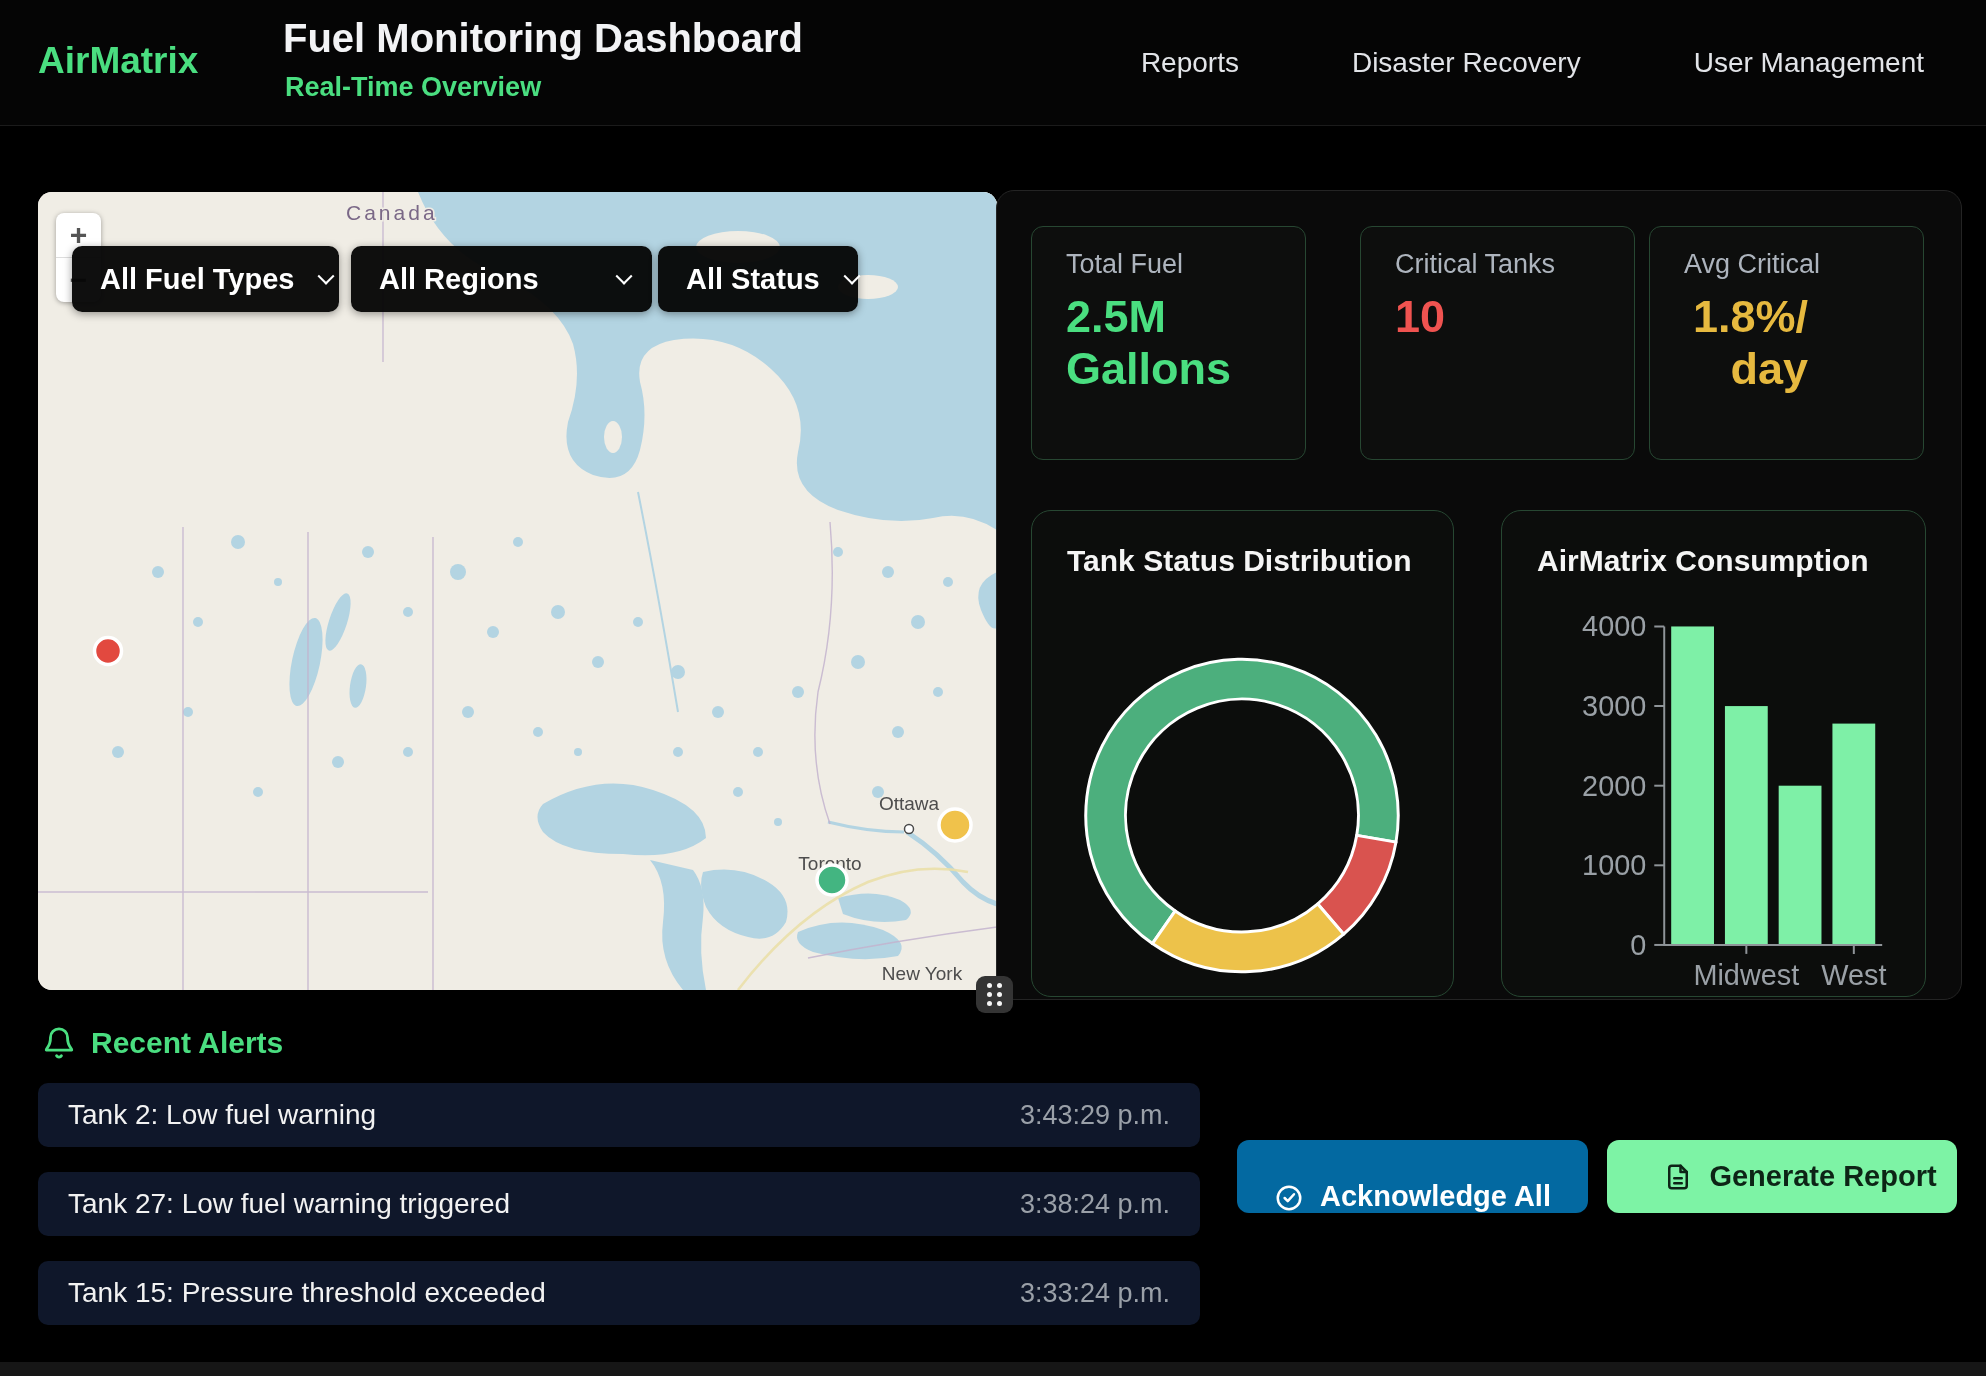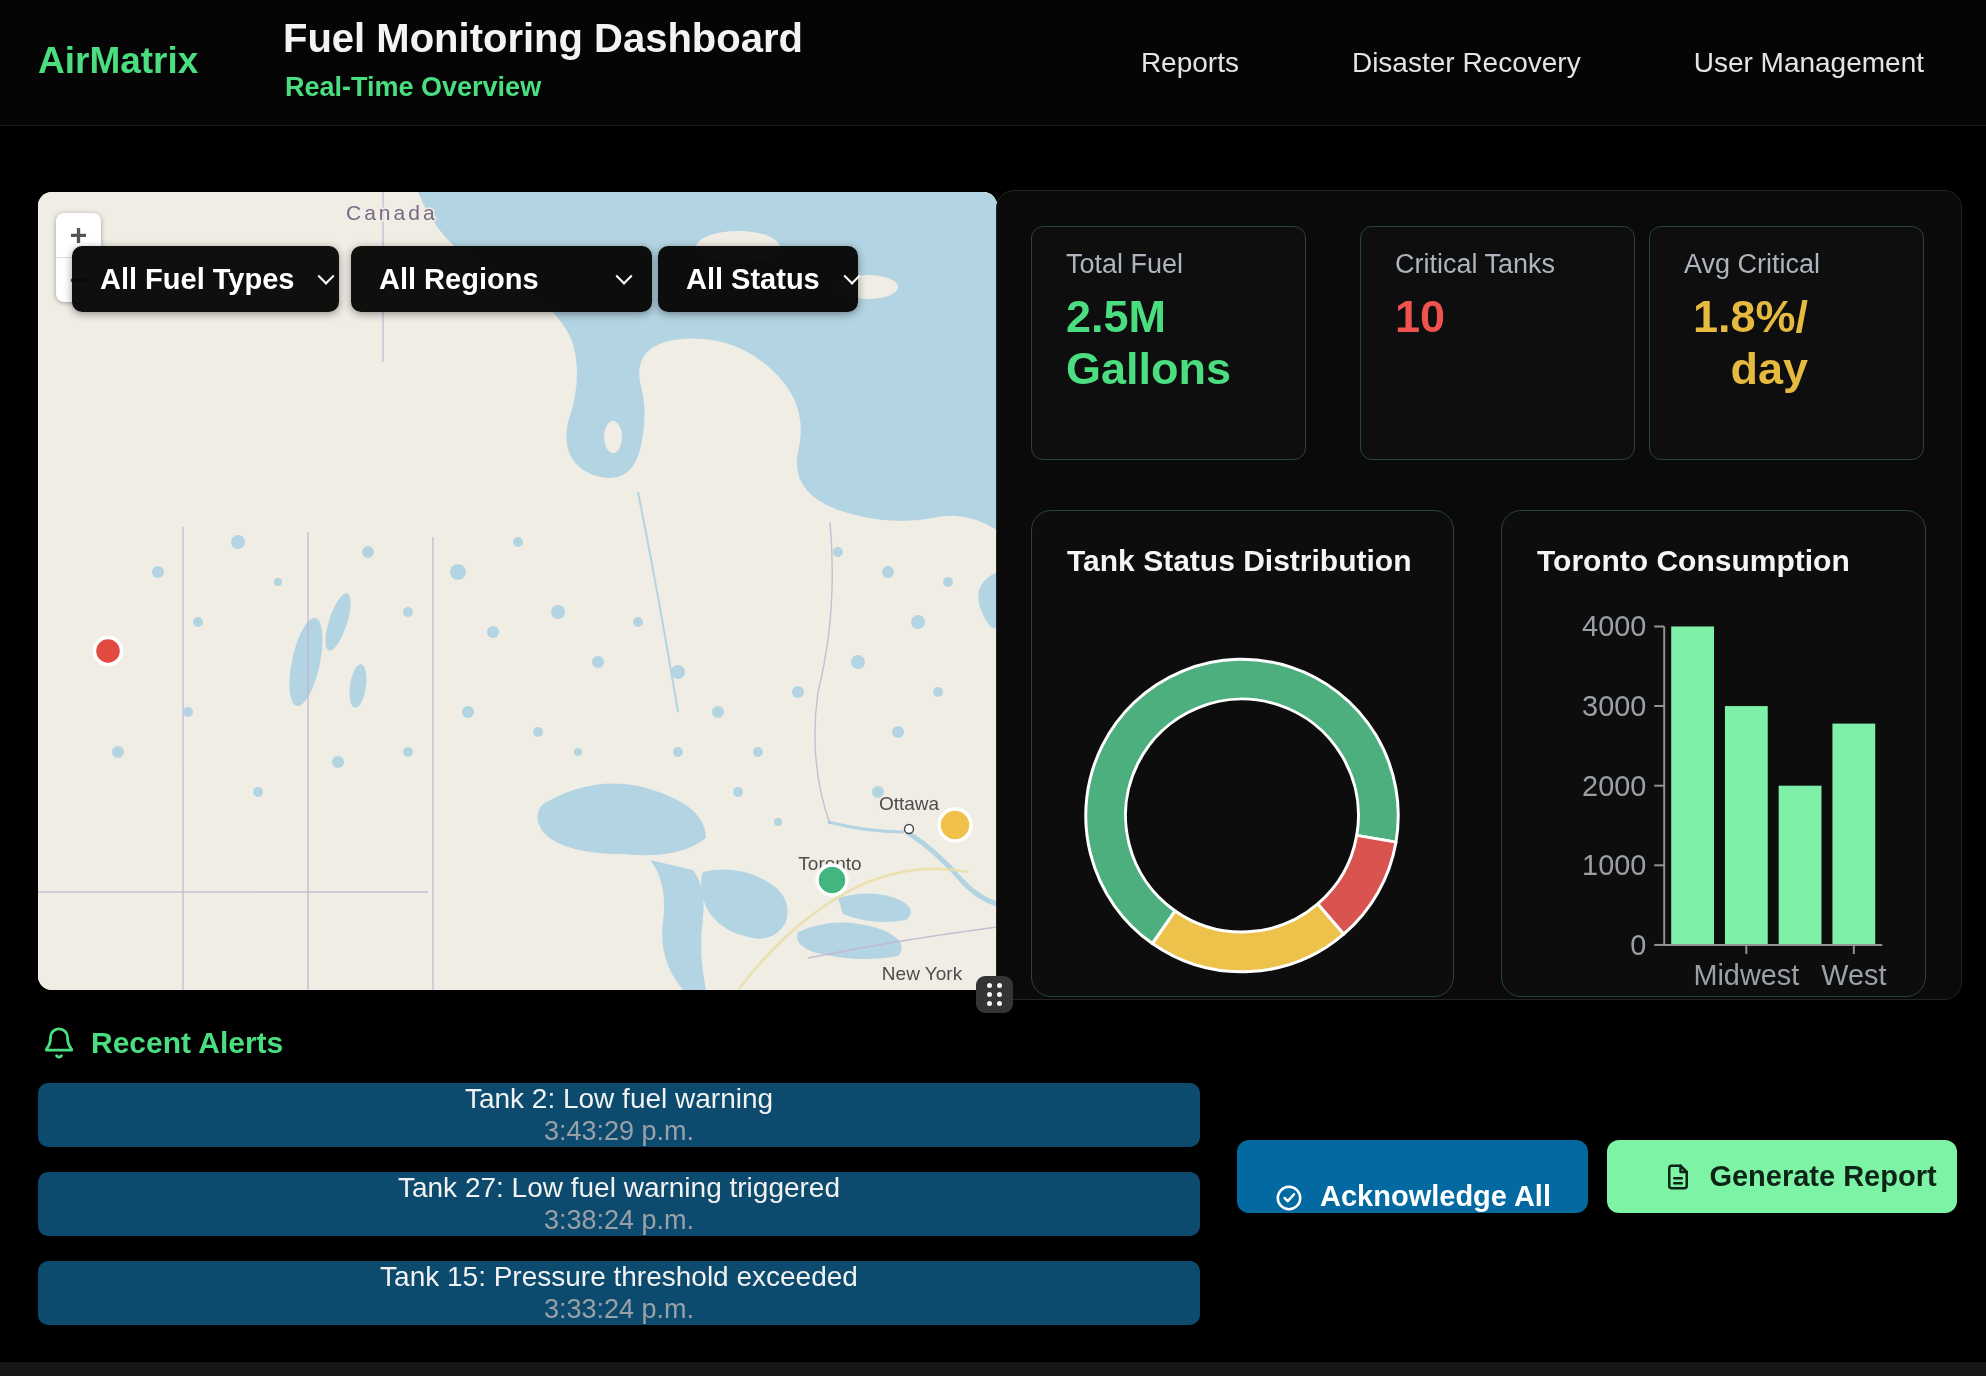--- a/index.html
+++ b/index.html
@@ -59,22 +59,22 @@
   .chart-card { position:absolute; top:319px; height:487px; background:#0c0d0c;
     border:1px solid #274732; border-radius:20px; overflow:hidden; }
   .cc1 { left:34px; width:423px; } .cc2 { left:504px; width:425px; }
   .chart-title { position:absolute; left:35px; top:33px; font-size:30px; font-weight:700; color:#f5f5f5; z-index:2; }
   .chart-svg { position:absolute; inset:0; }
   .tick-label { fill:#9aa0a6; font-size:29px; }
 
   
   .alerts-title { position:absolute; left:42px; top:1026px; display:flex; align-items:center; gap:15px; }
   .alerts-title span { font-size:30px; font-weight:700; color:#4ade80; }
-  .alert-row { position:absolute; left:38px; width:1162px; height:64px; background:#0c4a6e;
-    border-radius:10px; display:flex; align-items:center; justify-content:space-between; padding:0 30px;flex-direction:column; }
+  .alert-row { position:absolute; left:38px; width:1162px; height:64px; background:#0f172a;
+    border-radius:10px; display:flex; align-items:center; justify-content:space-between; padding:0 30px; }
   .r1 { top:1083px; } .r2 { top:1172px; } .r3 { top:1261px; }
   .alert-msg { font-size:28px; color:#f2f2f2; }
   .alert-time { font-size:27px; color:#9aa0a8; }
   .btn { position:absolute; top:1140px; height:73px; border-radius:12px; display:flex;
     align-items:center; justify-content:center; gap:16px; cursor:pointer; border:none; }
   .btn-ack { left:1237px; width:351px; background:#2b5236; }
   .btn-ack span { color:#fff; font-size:29px; font-weight:700; }
   .btn-gen { left:1607px; width:350px; background:#7df3a5; }
   .btn-gen span { color:#0d2416; font-size:29px; font-weight:700; }
   .footer-bar { position:absolute; left:0; top:1362px; width:1986px; height:14px; background:#161616; }
@@ -226,21 +226,21 @@
   <div class="chart-card cc1">
     <div class="chart-title">Tank Status Distribution</div>
     <svg class="chart-svg" viewBox="0 0 423 487">
         <path d="M120.9484994928858,434.60687095337175 A157,157 0 1 1 365.70904006190796,332.72289136906704 L326.29272412256836,325.9145114024258 A117,117 0 1 0 143.89155694692764,401.84078918181206 Z" fill="#4caf7d" stroke="#fff" stroke-width="3" stroke-linejoin="round"></path>
         <path d="M365.70904006190796,332.72289136906704 A157,157 0 0 1 313.17155211073845,425.2055952515764 L287.14058342010446,394.83474295818115 A117,117 0 0 0 326.29272412256836,325.9145114024258 Z" fill="#d9534f" stroke="#fff" stroke-width="3" stroke-linejoin="round"></path>
         <path d="M313.17155211073845,425.2055952515764 A157,157 0 0 1 120.94849949288592,434.6068709533718 L143.89155694692772,401.8407891818121 A117,117 0 0 0 287.14058342010446,394.83474295818115 Z" fill="#edc24a" stroke="#fff" stroke-width="3" stroke-linejoin="round"></path>
       </svg>
   </div>
 
   <div class="chart-card cc2">
-    <div class="chart-title">Toronto Consumption</div>
+    <div class="chart-title">AirMatrix Consumption</div>
     <svg class="chart-svg" viewBox="0 0 425 487">
         <line x1="153" x2="163" y1="436" y2="436" stroke="#8f9499" stroke-width="2"></line>
         <text x="145" y="446" text-anchor="end" class="tick-label">0</text>
         <line x1="153" x2="163" y1="356" y2="356" stroke="#8f9499" stroke-width="2"></line>
         <text x="145" y="366" text-anchor="end" class="tick-label">1000</text>
         <line x1="153" x2="163" y1="276" y2="276" stroke="#8f9499" stroke-width="2"></line>
         <text x="145" y="286" text-anchor="end" class="tick-label">2000</text>
         <line x1="153" x2="163" y1="196" y2="196" stroke="#8f9499" stroke-width="2"></line>
         <text x="145" y="206" text-anchor="end" class="tick-label">3000</text>
         <line x1="153" x2="163" y1="116" y2="116" stroke="#8f9499" stroke-width="2"></line>

